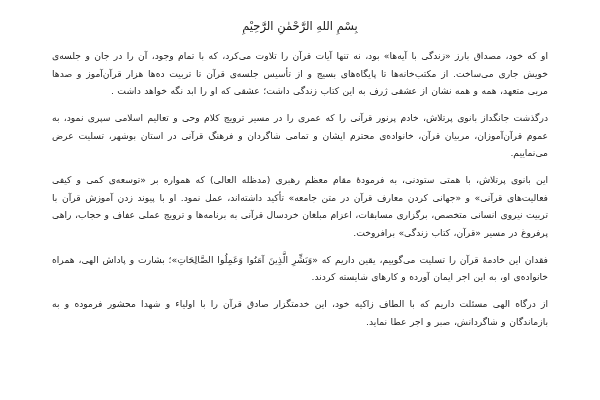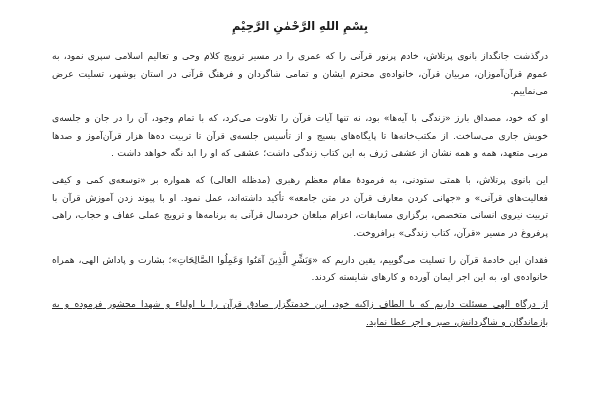--- a/index.html
+++ b/index.html
@@ -17,58 +17,57 @@
     width: 600px;
     height: 400px;
     box-sizing: border-box;
     padding: 16px 52px 10px 52px;
     background: #ffffff;
     direction: rtl;
     position: relative;
   }
   .heading {
     text-align: center;
-    font-weight: bold;
+    font-weight: normal;
     font-size: 11.5px;
     color: #1a1a1a;
     letter-spacing: 0.2px;
     margin: 2px 0 13px 0;
     line-height: 1.4;
     font-family: "DejaVu Sans", "Liberation Sans", sans-serif;
   }
   .body-text p {
     margin: 0 0 9px 0;
     font-size: 9.2px;
     line-height: 1.92;
     color: #262626;
     text-align: justify;
     text-align-last: right;
     word-spacing: 0.6px;
   }
   .body-text p.last-para {
     margin-bottom: 15px;
-    text-decoration: underline;
   }
   .signoff {
     margin-top: 16px;
     font-size: 9.3px;
     color: #262626;
     text-align: center;
     line-height: 1.8;
   }
 </style>
 </head>
 <body>
 
 <div class="page">
 
   <div class="heading">بِسْمِ اللهِ الرَّحْمٰنِ الرَّحِيْمِ</div>
 
   <div class="body-text">
+    <p>او که خود، مصداق بارز «زندگی با آیه‌ها» بود، نه تنها آیات قرآن را تلاوت می‌کرد، که با تمام وجود، آن را در جان و جلسه‌ی خویش جاری می‌ساخت. از مکتب‌خانه‌ها تا پایگاه‌های بسیج و از تأسیس جلسه‌ی قرآن تا تربیت ده‌ها هزار قرآن‌آموز و صدها مربی متعهد، همه و همه نشان از عشقی ژرف به این کتاب زندگی داشت؛ عشقی که او را ابد نگه خواهد داشت .</p>
     <p>درگذشت جانگداز بانوی پرتلاش، خادم پرنور قرآنی را که عمری را در مسیر ترویج کلام وحی و تعالیم اسلامی سپری نمود، به عموم قرآن‌آموزان، مربیان قرآن، خانواده‌ی محترم ایشان و تمامی شاگردان و فرهنگ قرآنی در استان بوشهر، تسلیت عرض می‌نماییم.</p>
-    <p>او که خود، مصداق بارز «زندگی با آیه‌ها» بود، نه تنها آیات قرآن را تلاوت می‌کرد، که با تمام وجود، آن را در جان و جلسه‌ی خویش جاری می‌ساخت. از مکتب‌خانه‌ها تا پایگاه‌های بسیج و از تأسیس جلسه‌ی قرآن تا تربیت ده‌ها هزار قرآن‌آموز و صدها مربی متعهد، همه و همه نشان از عشقی ژرف به این کتاب زندگی داشت؛ عشقی که او را ابد نگه خواهد داشت .</p>
     <p>این بانوی پرتلاش، با همتی ستودنی، به فرمودهٔ مقام معظم رهبری (مدظله العالی) که همواره بر «توسعه‌ی کمی و کیفی فعالیت‌های قرآنی» و «جهانی‌ کردن معارف قرآن در متن جامعه» تأکید داشته‌اند، عمل نمود. او با پیوند زدن آموزش قرآن با تربیت نیروی انسانی متخصص، برگزاری مسابقات، اعزام مبلغان خردسال قرآنی به برنامه‌ها و ترویج عملی عفاف و حجاب، راهی پرفروغ در مسیر «قرآن، کتاب زندگی» برافروخت.</p>
     <p>فقدان این خادمهٔ قرآن را تسلیت می‌گوییم، یقین داریم که «وَبَشِّرِ الَّذِينَ آمَنُوا وَعَمِلُوا الصَّالِحَاتِ»؛ بشارت و پاداش الهی، همراه خانواده‌ی او، به این اجر ایمان آورده و کارهای شایسته کردند.</p>
     <p class="last-para">از درگاه الهی مسئلت داریم که با الطاف زاکیه خود، این خدمتگزار صادق قرآن را با اولیاء و شهدا محشور فرموده و به بازماندگان و شاگردانش، صبر و اجر عطا نماید.</p>
   </div>
 
 
 </div>
 
 </body></html>

